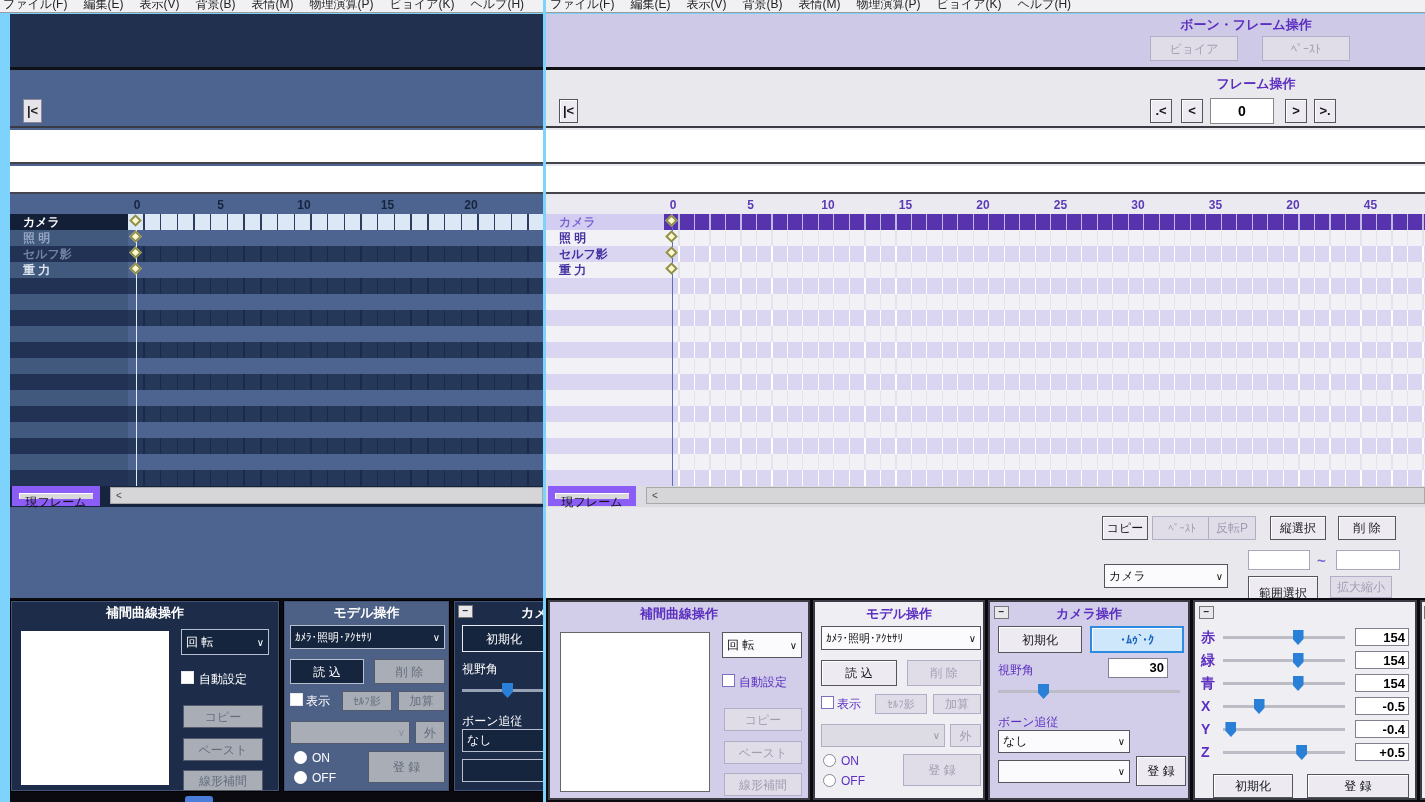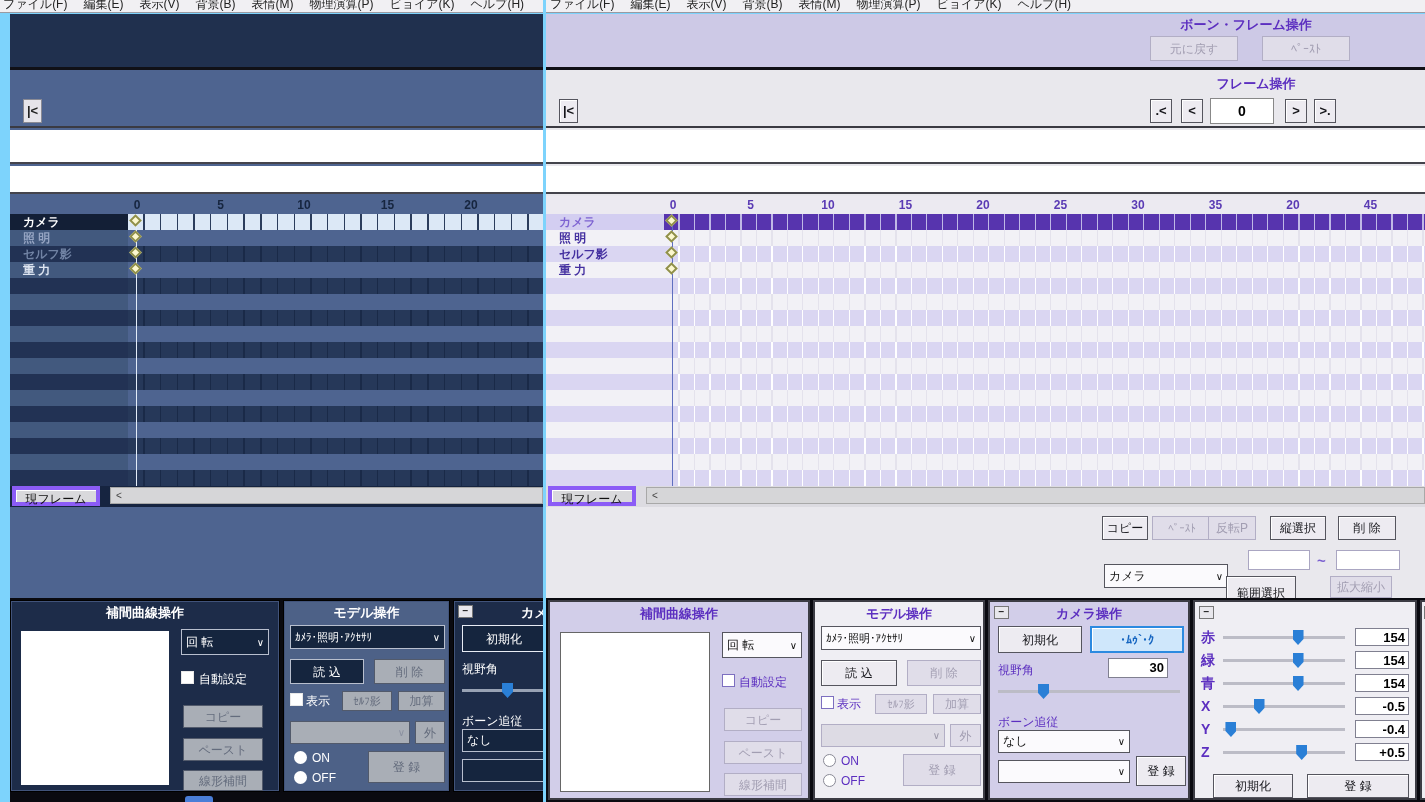--- a/index.html
+++ b/index.html
@@ -69,21 +69,21 @@
 .dark  .cfline { background:#e3ecf8; }
 .light .cfline { background:#5f6fc0; }
 .kf { position:absolute; width:9px; height:9px; left:121px; transform:rotate(45deg);
   background:#fcf8cf; border:2px solid #8f8f4a; }
 
 
 .scrollrow { position:absolute; top:472px; left:0; right:0; height:21px; }
 .dark  .scrollrow { background:#162440; }
 .light .scrollrow { background:#dcdbe1; }
 .curframe { position:absolute; left:2px; top:0; width:88px; height:20px; background:#d9d9dc;
-  border:4px solid #8b5cf6; box-shadow:inset 1px 1px 0 #fff; font-size:12px; color:#111;
+  border:7px solid #8b5cf6; box-shadow:inset 1px 1px 0 #fff; font-size:12px; color:#111;
   text-align:center; line-height:18px; }
 .scrollbar { position:absolute; left:100px; right:0; top:1px; height:17px; background:#d6d6d8; border:1px solid #a8a8a8; }
 .scrollarrow { position:absolute; left:1px; top:1px; width:16px; height:13px; font-size:10px; color:#444;
   line-height:13px; padding-left:4px; }
 
 
 .labelband { position:absolute; top:494px; left:0; right:0; height:90px; }
 .dark  .labelband { background:#4e6490; }
 .light .labelband { background:#e9e8ed; }
 .biglabel { position:absolute; left:128px; top:12px; font-size:46px; letter-spacing:5px; }
@@ -297,21 +297,21 @@
           <span></span>
         </div>
 
       </div>
     </div>
   </div>
 
   <div class="win light">
     <div class="band top">
       <div class="grouptitle" style="left:600px;top:2px;width:200px">ボーン・フレーム操作</div>
-      <div class="b dis" style="left:604px;top:22px;width:88px;height:25px">元に戻す</div>
+      <div class="b dis" style="left:604px;top:22px;width:88px;height:25px">ビョイア</div>
       <div class="b dis" style="left:716px;top:22px;width:88px;height:25px">ﾍﾟｰｽﾄ</div>
     </div>
 
     <div class="band frame">
       <div class="navb" style="left:13px;top:26px;width:19px">|&lt;</div>
       <div class="grouptitle" style="left:620px;top:2px;width:180px">フレーム操作</div>
       <div class="navb" style="left:604px;top:26px">.&lt;</div>
       <div class="navb" style="left:635px;top:26px">&lt;</div>
       <input class="frameinput" style="left: 664px; top: 25px;" value="0">
       <div class="navb" style="left:739px;top:26px">&gt;</div>
@@ -424,21 +424,21 @@
       <div class="b dis" style="left:662px;top:8px;width:48px;height:24px">反転P</div>
       <div class="b" style="left:724px;top:8px;width:56px;height:24px">縦選択</div>
       <div class="b" style="left:792px;top:8px;width:58px;height:24px">削 除</div>
       <input class="smallinput" style="left: 702px; top: 42px; width: 62px; height: 20px;">
       <span class="tilde" style="left:771px;top:44px">~</span>
       <input class="smallinput" style="left: 790px; top: 42px; width: 64px; height: 20px;">
       <div class="dd" style="left:558px;top:56px;width:124px;height:24px">
         <span>カメラ</span>
           <span class="arrow">∨</span>
       </div>
-      <div class="b" style="left:680px;top:68px;width:70px;height:34px">範囲選択</div>
+      <div class="b" style="left:702px;top:68px;width:70px;height:34px">範囲選択</div>
       <div class="b dis" style="left:784px;top:68px;width:62px;height:22px">拡大縮小</div>
     </div>
 
     <div class="bottompanels">
 
       <div class="panel lav" style="left:2px;width:262px">
         <div class="panel-title">補間曲線操作</div>
         <div class="canvasbox" style="left:10px;top:30px;width:150px;height:160px"></div>
         <div class="dd" style="left:172px;top:30px;width:80px;height:26px">
           <span>回 転</span>

